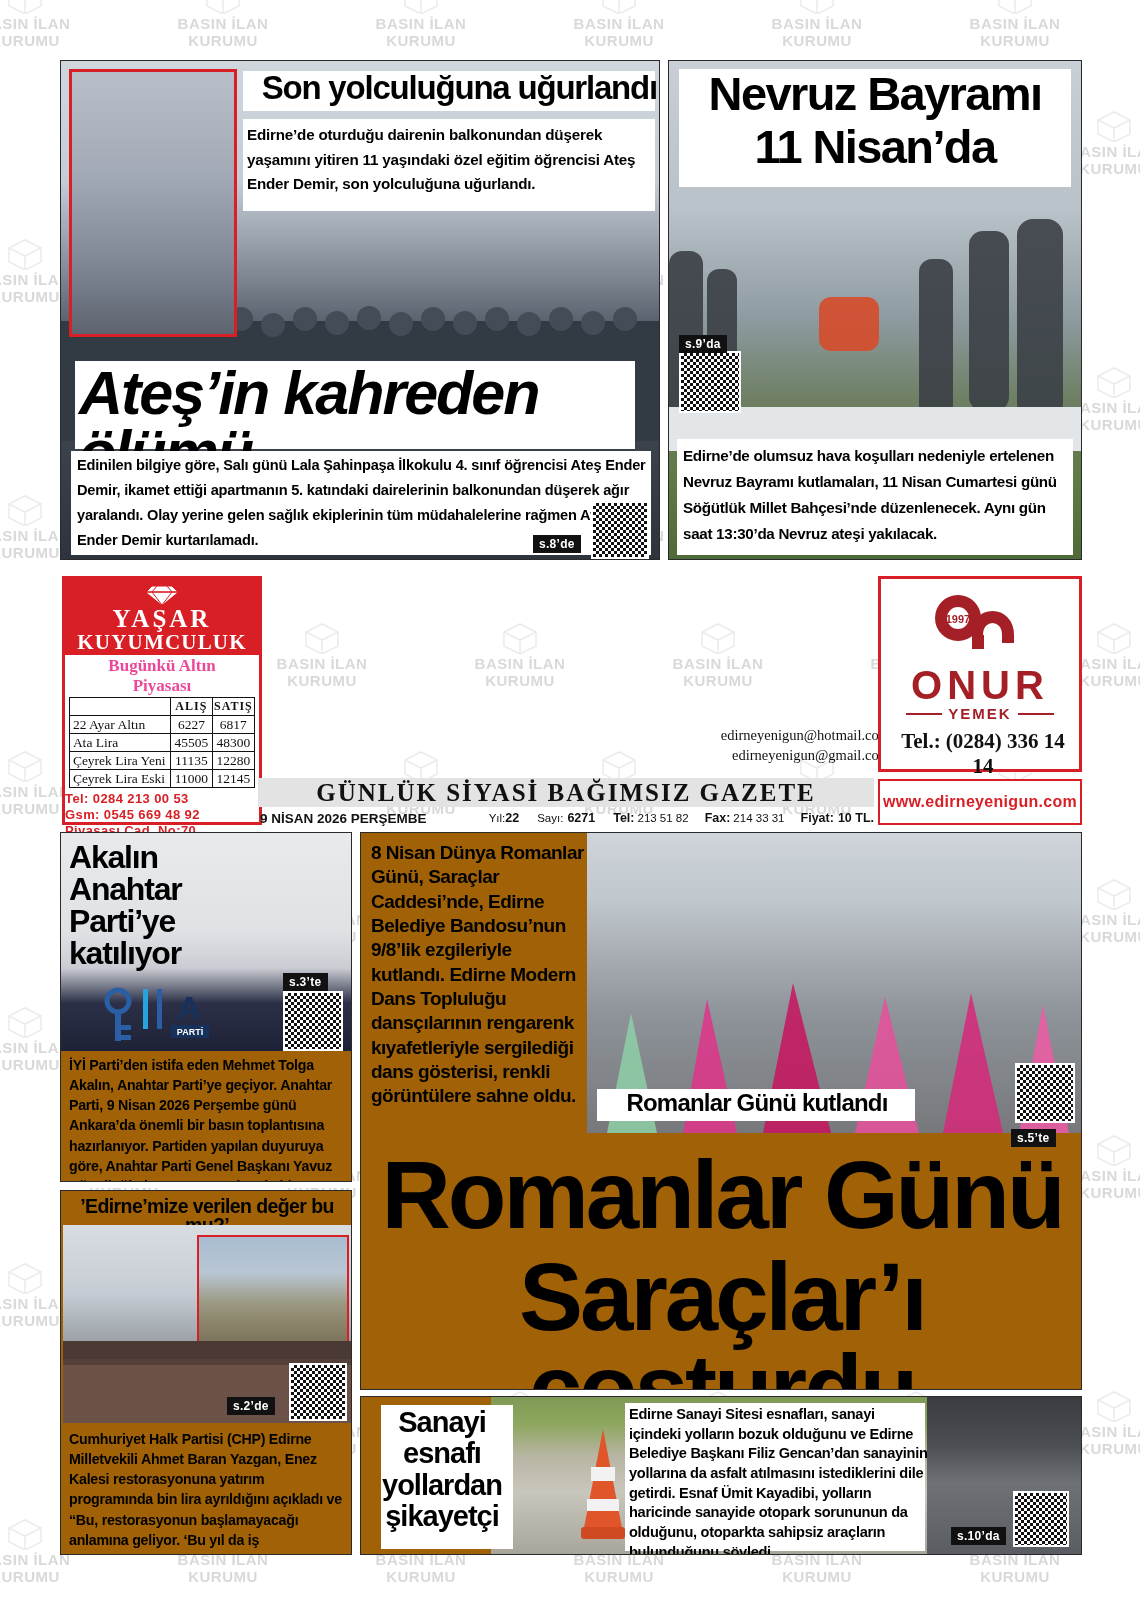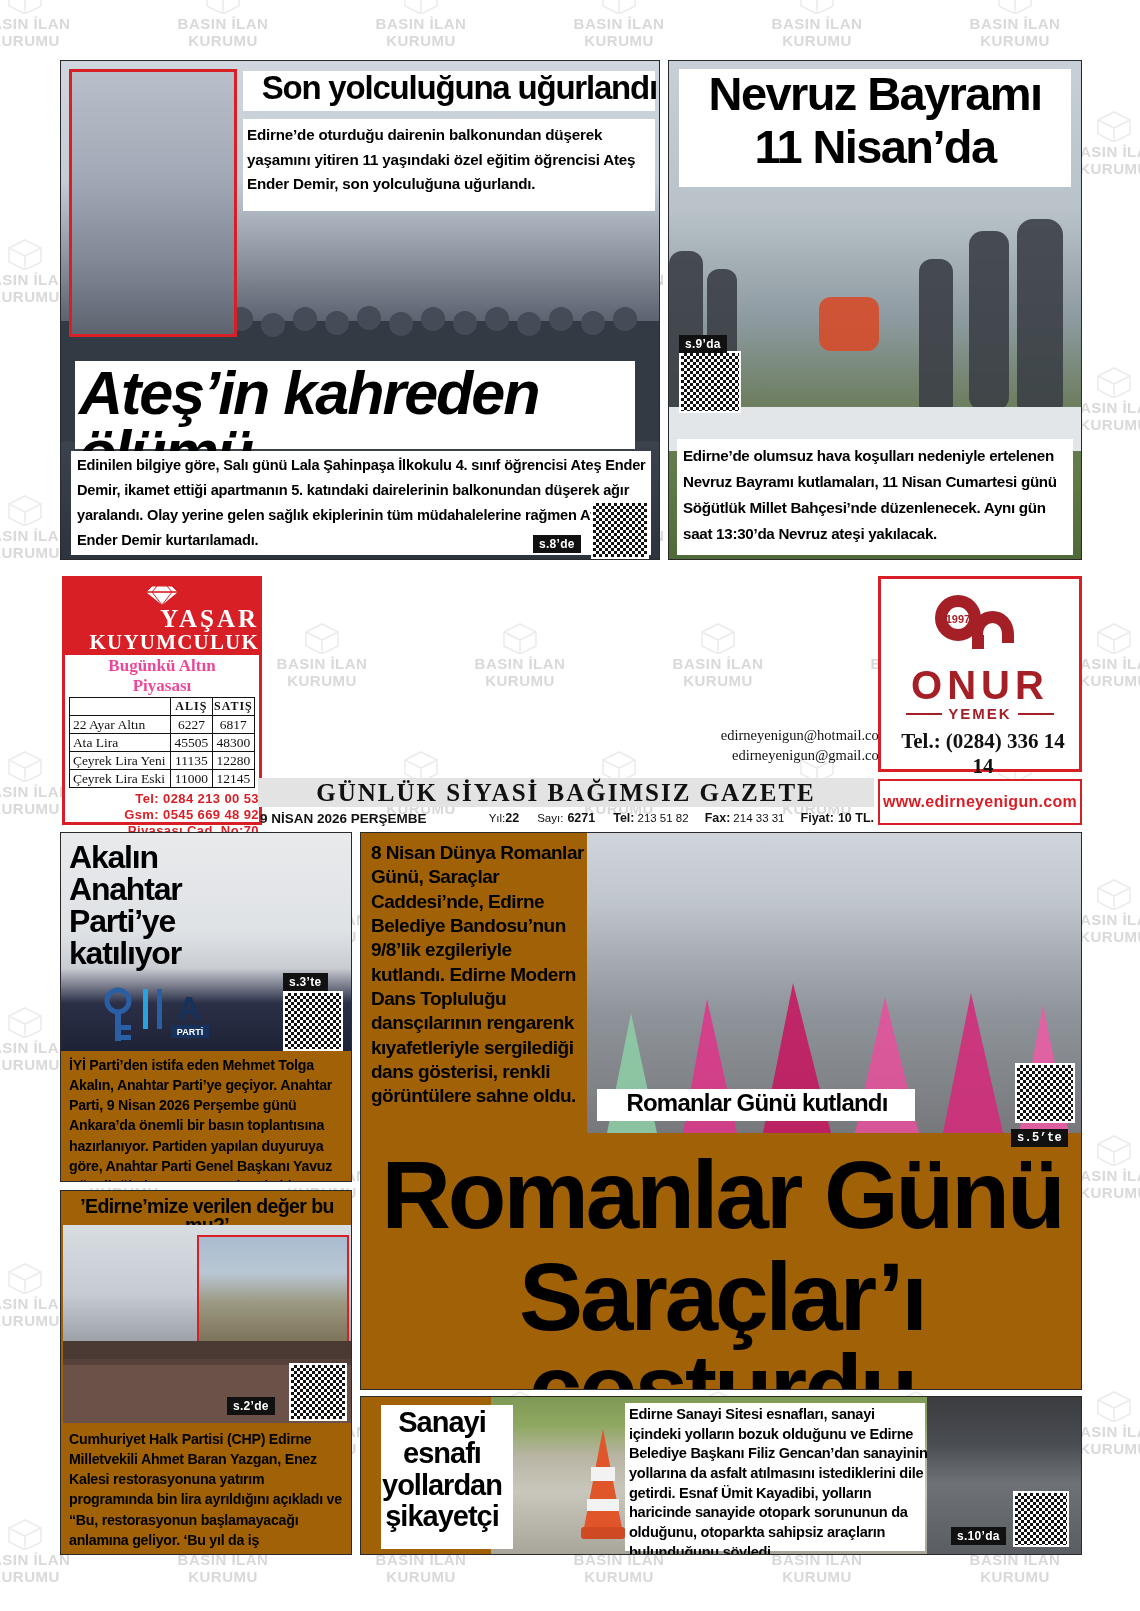--- a/index.html
+++ b/index.html
@@ -59,30 +59,30 @@
      linear-gradient(180deg,#3a3c40 0%,#4a4d52 30%,#6e7277 55%,#5a5e63 100%),
      radial-gradient(ellipse at 50% 30%, #caa184 0 22%, transparent 44%);}
 
   
   .plate{position:absolute;background:#fff;}
 
   
   .mast{position:absolute;left:0;top:516px;width:1022px;height:250px;}
   .goldbox{position:absolute;left:2px;top:0;width:200px;height:249px;
            border:3px solid #d81f26;background:#fff;box-sizing:border-box;}
-  .goldhead{background:#d81f26;color:#fff;text-align:right;padding-top:3px;height:73px;}
+  .goldhead{background:#d81f26;color:#fff;text-align:center;padding-top:3px;height:73px;}
   .gold-t1{font-family:"Liberation Serif",serif;font-weight:bold;font-size:25px;letter-spacing:3px;line-height:1;}
   .gold-t2{font-family:"Liberation Serif",serif;font-weight:bold;font-size:21px;letter-spacing:1.2px;line-height:1.05;}
   .gold-sub{font-family:"Liberation Serif",serif;font-weight:bold;font-size:17px;text-align:center;color:#ec4899;padding:1px 12px 1px;}
   table.gold{width:96%;margin:0 auto;border-collapse:collapse;
       font-family:"Liberation Serif",serif;font-size:13.5px;color:#111;}
   table.gold td{border:1px solid #111;padding:0 3px;height:17px;white-space:nowrap;}
   table.gold td.num{text-align:center;font-weight:normal;}
   table.gold th{border:1px solid #111;font-size:12px;letter-spacing:1px;height:15px;}
-  .gold-contact{text-align:right;color:#d81f26;font-weight:bold;font-size:13px;
+  .gold-contact{text-align:left;color:#d81f26;font-weight:bold;font-size:13px;
       line-height:1.22;letter-spacing:.4px;margin-top:3px;font-family:"Liberation Sans",sans-serif;}
 
   .logo-wrap{position:absolute;left:210px;top:0;width:600px;height:205px;}
   .logo-sun{position:absolute;left:120px;top:6px;width:124px;height:62px;
       border-radius:62px 62px 0 0;background:#f2b7a4;border:7px solid #cf2027;border-bottom:none;}
   .logo-text{position:absolute;left:0;top:30px;width:600px;text-align:center;
       font-family:"Liberation Serif",serif;font-weight:bold;font-size:108px;color:#d8232a;
       letter-spacing:-3px;line-height:1;
       text-shadow:
         -3px -3px 0 #fff, 3px -3px 0 #fff, -3px 3px 0 #fff, 3px 3px 0 #fff,
@@ -1053,21 +1053,21 @@
         <path d="M432 180 L456 52 L482 180 Z" fill="#ef5aa5"></path>
       </g>
     </svg>
 
     <div class="body-t" style="left:10px;top:8px;width:214px;font-size:19px;line-height:1.28;letter-spacing:-.5px;">8 Nisan Dünya Romanlar Günü, Saraçlar Caddesi’nde, Edirne Belediye Bandosu’nun 9/8’lik ezgileriyle kutlandı. Edirne Modern Dans Topluluğu dansçılarının rengarenk kıyafetleriyle sergilediği dans gösterisi, renkli görüntülere sahne oldu.</div>
 
     <div class="plate" style="left:236px;top:256px;width:318px;height:32px;"></div>
     <div class="hl" style="left:240px;top:258px;width:312px;font-size:24px;text-align:center;letter-spacing:-.8px;">Romanlar Günü kutlandı</div>
 
     <div class="qr" style="left:654px;top:230px;width:56px;height:56px;"></div>
-    <div class="pagetag" style="left:650px;top:296px;font-family:Liberation Mono, monospace;">s.5’te</div>
+    <div class="pagetag" style="left:650px;top:296px;">s.5’te</div>
 
     <div class="hl" style="left:10px;top:316px;width:702px;text-align:center;font-size:96px;letter-spacing:-3px;">Romanlar Günü</div>
     <div class="hl" style="left:10px;top:418px;width:702px;text-align:center;font-size:96px;letter-spacing:-3px;">Saraçlar’ı coşturdu</div>
   </div>
 
   <div class="box" style="left:300px;top:1336px;width:722px;height:159px;">
     <div class="img ph-road" style="left:130px;top:0;width:590px;height:157px;"></div>
     <div class="img ph-man" style="left:566px;top:0;width:154px;height:157px;"></div>
     <svg style="position:absolute;left:200px;top:26px;width:84px;height:120px;" viewBox="0 0 84 120">
       <polygon points="42,6 62,110 22,110" fill="#e0562a"></polygon>

